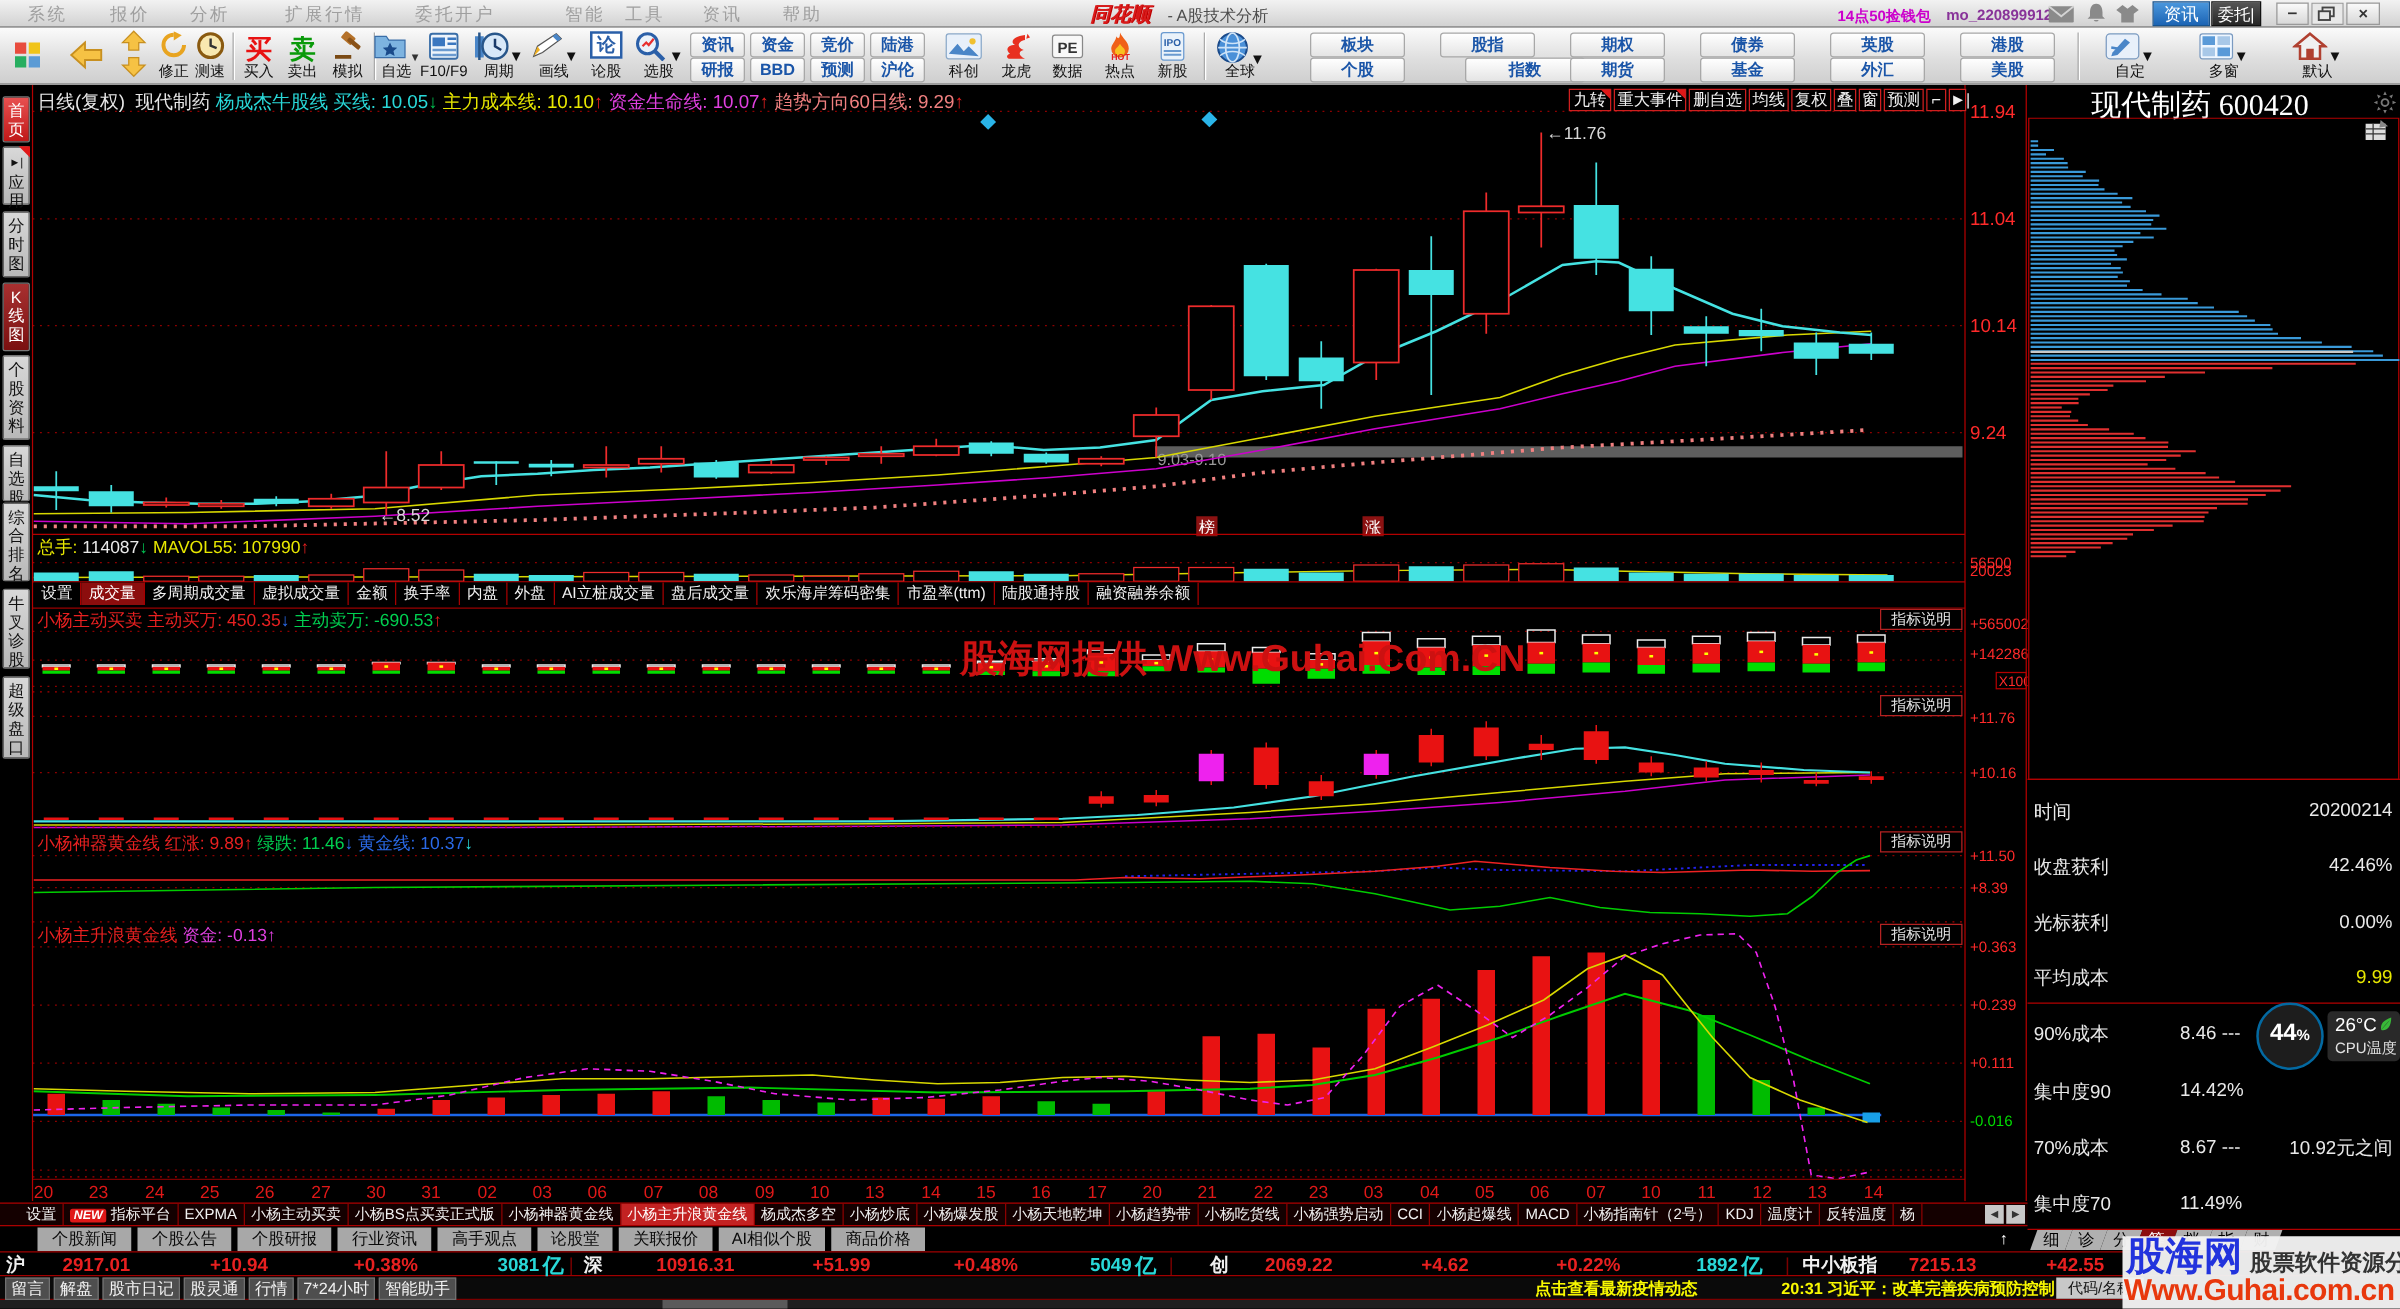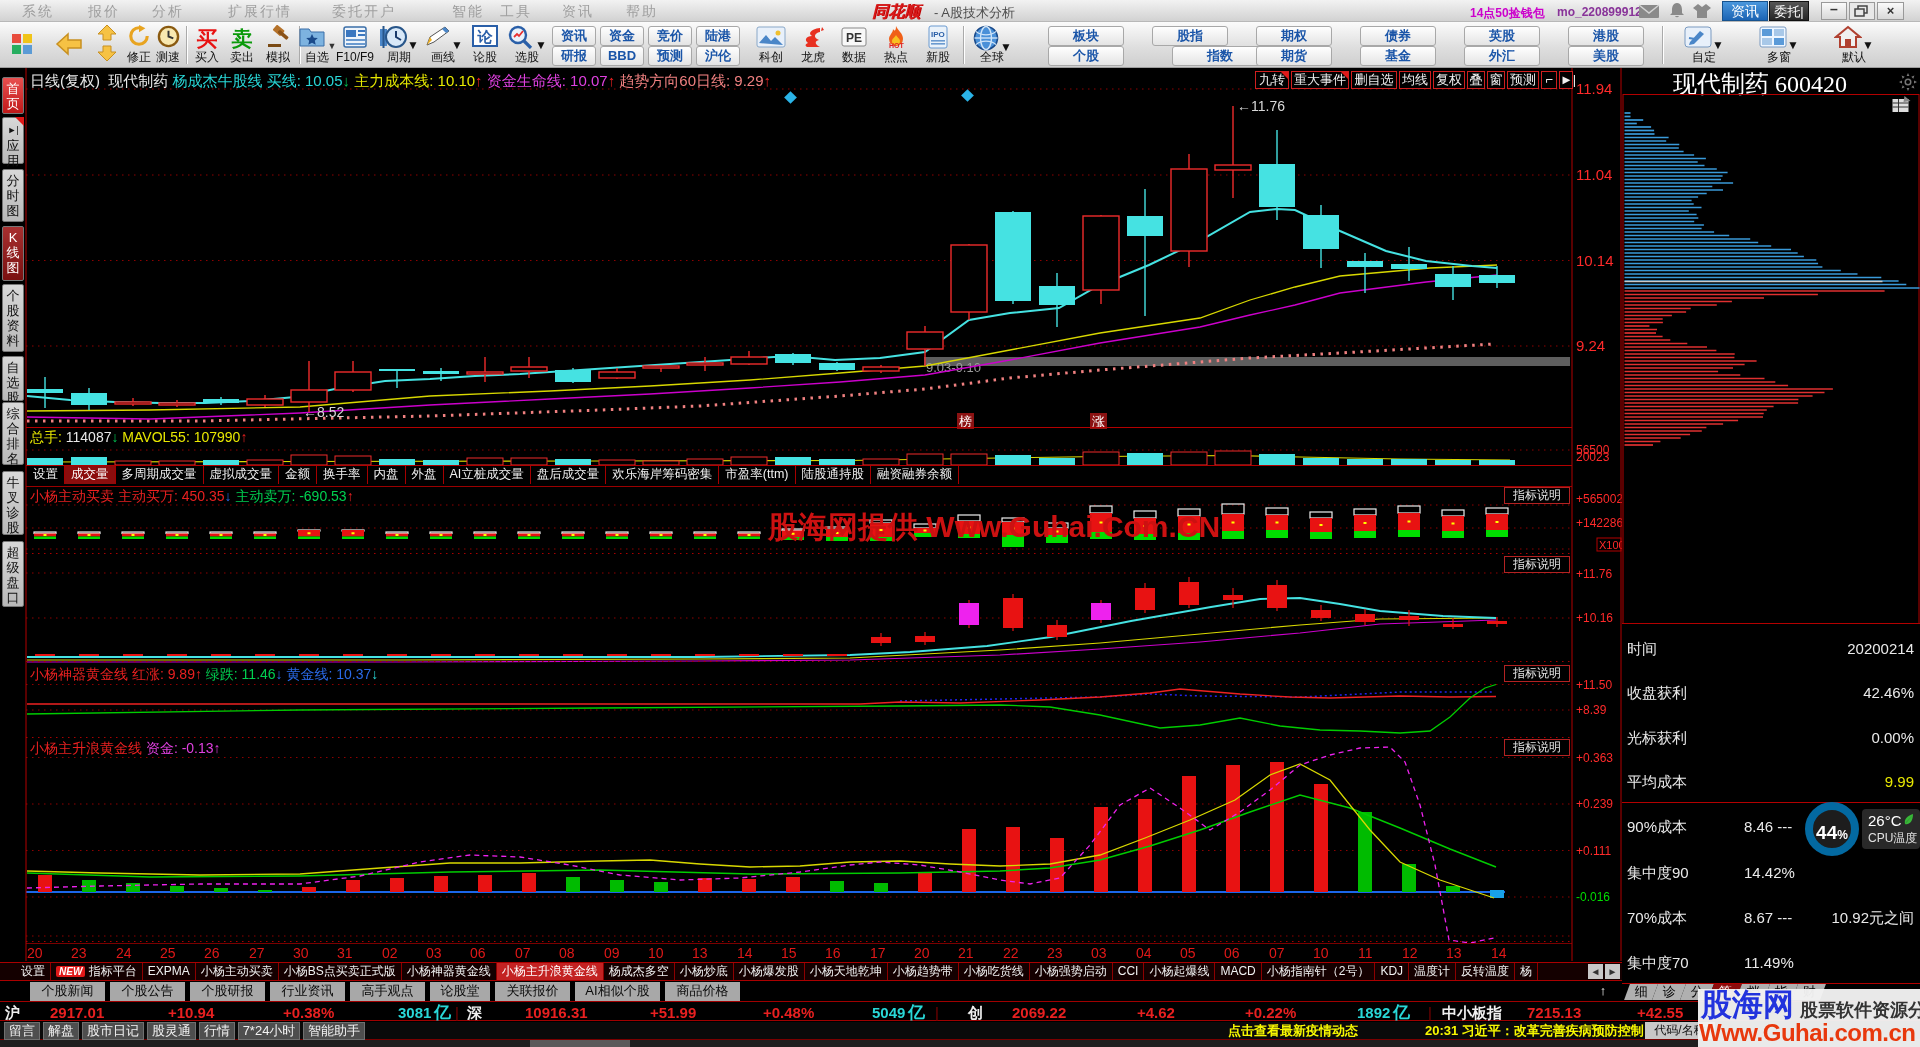--- a/index.html
+++ b/index.html
@@ -32,21 +32,21 @@
 .inforow .v{position:absolute;right:3px}
 .inforow .m{position:absolute;left:117px}
 .trap{position:absolute;top:984px;width:28px;height:16px;background:#b0b0b0;color:#000;font-size:13px;line-height:15px;text-align:center;transform:skewX(-20deg)}
 .trap span{display:block;transform:skewX(20deg)}
 .trap.act{background:#8c0d0d;color:#fff}
 #wm-center{position:absolute;left:768px;top:507px;font-size:30px;font-weight:bold;color:#cc1111;white-space:nowrap}
 #wm-box{position:absolute;left:1698px;top:989px;width:222px;height:58px;background:rgba(243,243,243,.96);z-index:60}
 #wm-box .l1{position:absolute;left:3px;top:0px;font-size:31px;line-height:31px;font-weight:bold;color:#2233dd}
 #wm-box .l2{position:absolute;left:102px;top:9px;font-size:18px;color:#333;font-weight:bold;white-space:nowrap}
 #wm-box .l3{position:absolute;left:1px;top:31px;font-size:24px;line-height:26px;font-weight:bold;color:#e8380d;white-space:nowrap;letter-spacing:-0.5px}
-#cpu{z-index:55;position:absolute;left:1805px;top:802px;width:54px;height:54px;border-radius:50%;background:#1d1d1d;border:8px solid #0369a1;color:#fff;text-align:center;font-size:19px;line-height:46px;font-weight:bold}
+#cpu{z-index:55;position:absolute;left:1805px;top:802px;width:54px;height:54px;border-radius:50%;background:#1d1d1d;border:2px solid #0369a1;color:#fff;text-align:center;font-size:19px;line-height:46px;font-weight:bold}
 #cpubox{z-index:55;position:absolute;left:1862px;top:809px;width:58px;height:40px;background:rgba(45,45,45,.92);border-radius:4px;color:#fff}
 .vt,.it,.nt{overflow:hidden}
 </style></head><body>
 <div id="app">
     <div id="titlebar">
       <div class="menu" style="left:22px">系统</div>
       <div class="menu" style="left:88px">报价</div>
       <div class="menu" style="left:152px">分析</div>
       <div class="menu" style="left:228px">扩展行情</div>
       <div class="menu" style="left:332px">委托开户</div>

